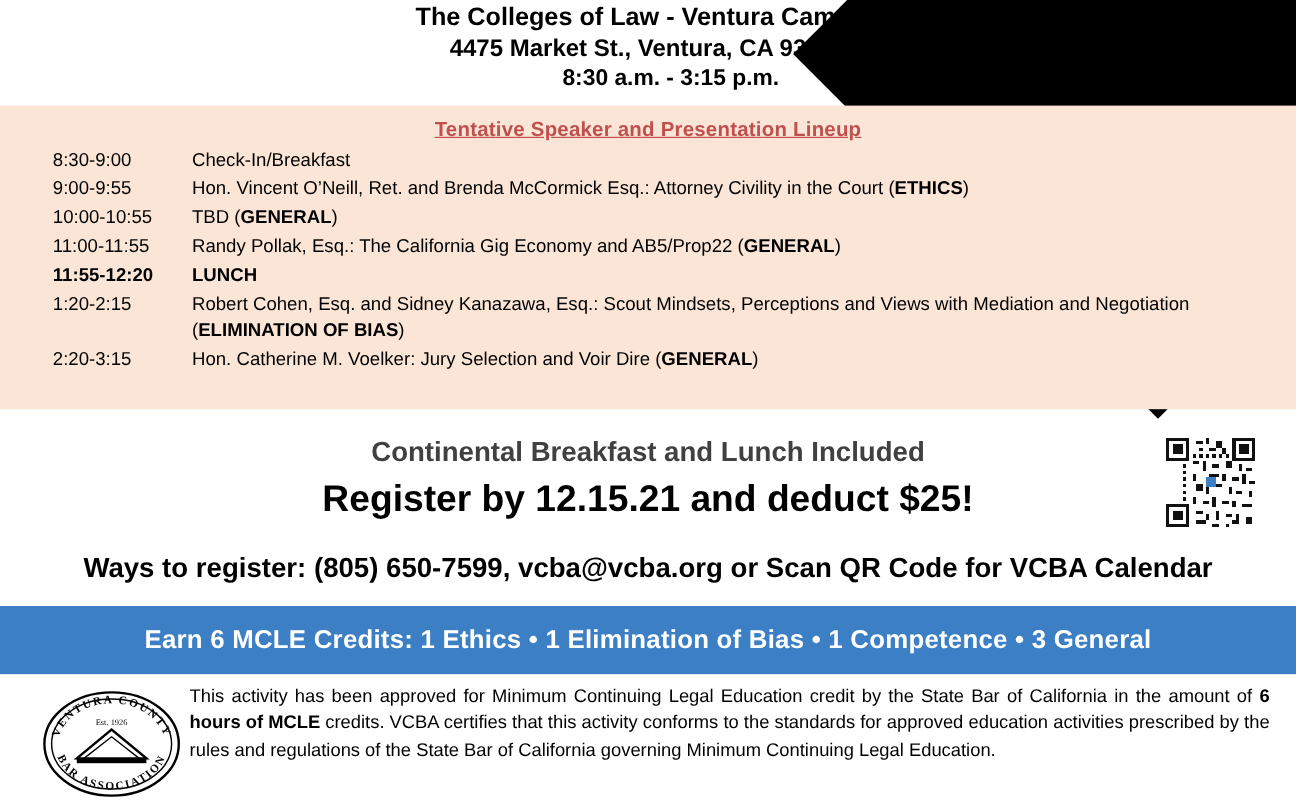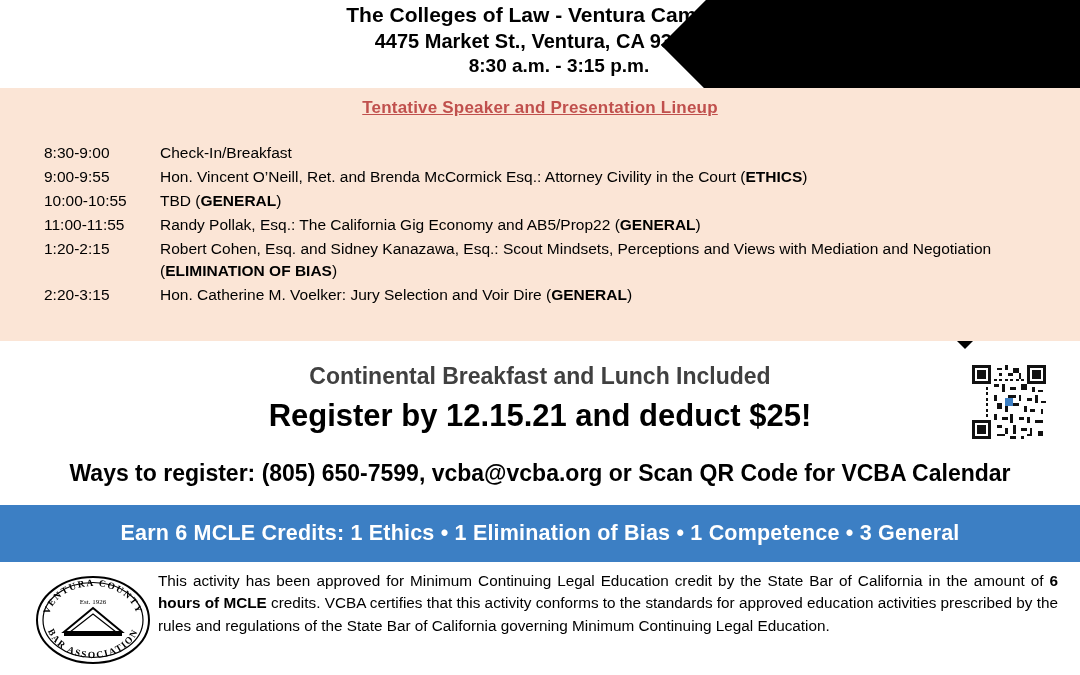--- a/index.html
+++ b/index.html
@@ -62,21 +62,21 @@
   .schedule-title {
     text-align: center;
     color: #c0504d;
     font-weight: bold;
     font-size: 17px;
     text-decoration: underline;
     padding-top: 10px;
     letter-spacing: .2px;
   }
   .rows {
-    margin-top: 24px;
+    margin-top: 5px;
     padding-left: 44px;
     padding-right: 28px;
   }
   .row {
     display: flex;
     align-items: flex-start;
     font-size: 15.5px;
     color: #000;
     line-height: 1.42;
     margin-bottom: 2px;
@@ -189,20 +189,24 @@
           <div class="time">9:00-9:55</div>
           <div class="desc"><span>Hon. Vincent O’Neill, Ret. and Brenda McCormick Esq.: Attorney Civility in the Court (</span><b>ETHICS</b><span>)</span></div>
         </div>
         <div class="row">
           <div class="time">10:00-10:55</div>
           <div class="desc"><span>TBD (</span><b>GENERAL</b><span>)</span></div>
         </div>
         <div class="row">
           <div class="time">11:00-11:55</div>
           <div class="desc"><span>Randy Pollak, Esq.: The California Gig Economy and AB5/Prop22 (</span><b>GENERAL</b><span>)</span></div>
+        </div>
+        <div class="row bold">
+          <div class="time">11:55-12:20</div>
+          <div class="desc"><span>LUNCH</span></div>
         </div>
         <div class="row">
           <div class="time">1:20-2:15</div>
           <div class="desc"><span>Robert Cohen, Esq. and Sidney Kanazawa, Esq.: Scout Mindsets, Perceptions and Views with Mediation and Negotiation (</span><b>ELIMINATION OF BIAS</b><span>)</span></div>
         </div>
         <div class="row">
           <div class="time">2:20-3:15</div>
           <div class="desc"><span>Hon. Catherine M. Voelker: Jury Selection and Voir Dire (</span><b>GENERAL</b><span>)</span></div>
         </div>
       </div>

